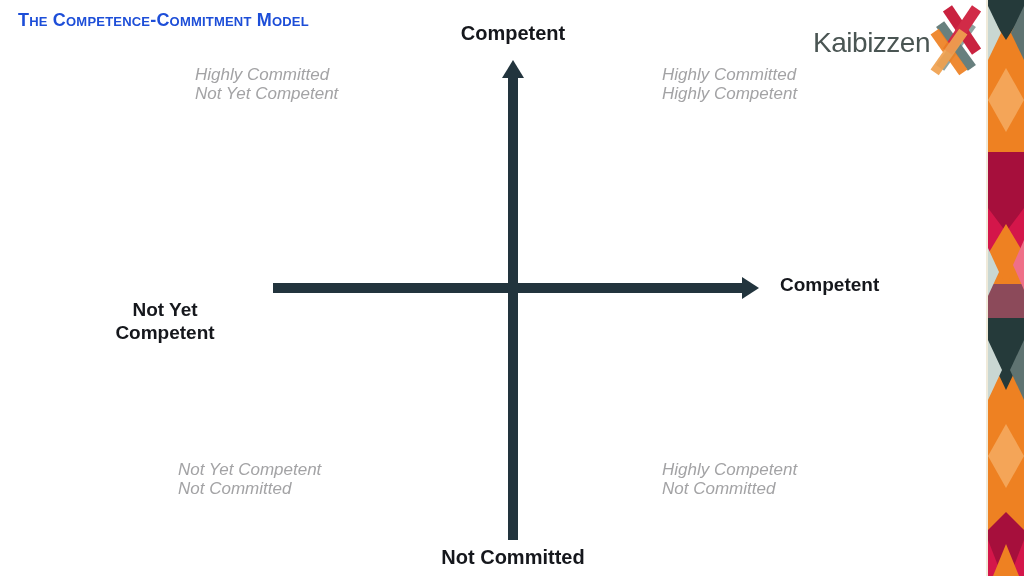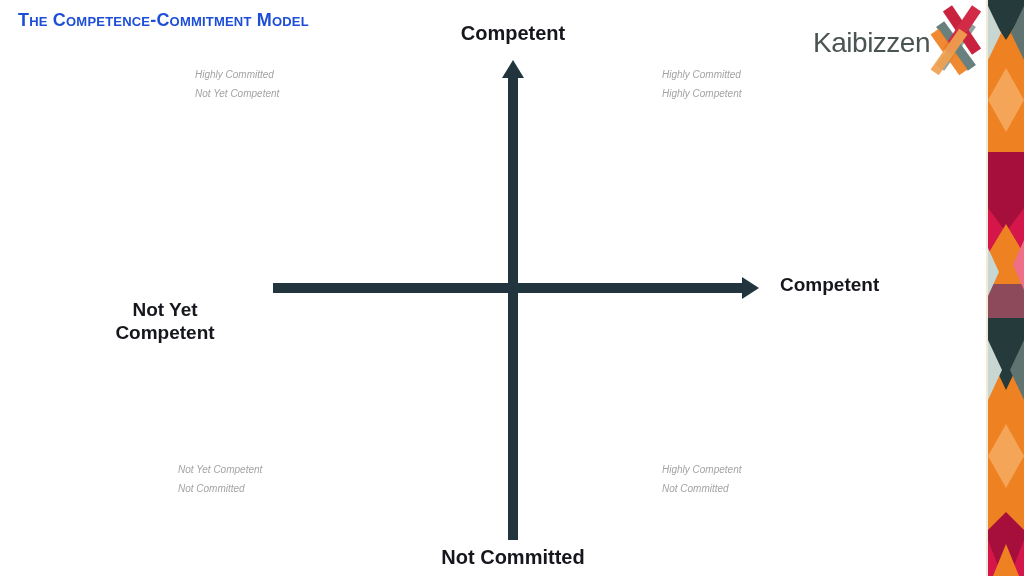--- a/index.html
+++ b/index.html
@@ -29,21 +29,21 @@
     border-left:17px solid #22343d;}
 
   
   .axis-label{position:absolute;font-weight:bold;color:#15171c;text-align:center;}
   .lbl-top{left:413px;top:22px;width:200px;font-size:20px;}
   .lbl-bottom{left:413px;top:546px;width:200px;font-size:20px;}
   .lbl-left{left:95px;top:262px;width:140px;font-size:19px;line-height:23px;margin-top:36px;}
   .lbl-right{left:780px;top:274px;width:160px;font-size:19px;text-align:left;}
 
   
-  .quad{position:absolute;font-style:italic;color:#a3a3a5;font-size:10px;line-height:19px;}
+  .quad{position:absolute;font-style:italic;color:#a3a3a5;font-size:17px;line-height:19px;}
   .quad-tl{left:195px;top:65px;}
   .quad-tr{left:662px;top:65px;}
   .quad-bl{left:178px;top:460px;}
   .quad-br{left:662px;top:460px;}
 
   
   .decor-strip{position:absolute;top:0;right:0;width:36px;height:576px;
     border-left:2px solid #f0ead9;}
 </style>
 </head>

